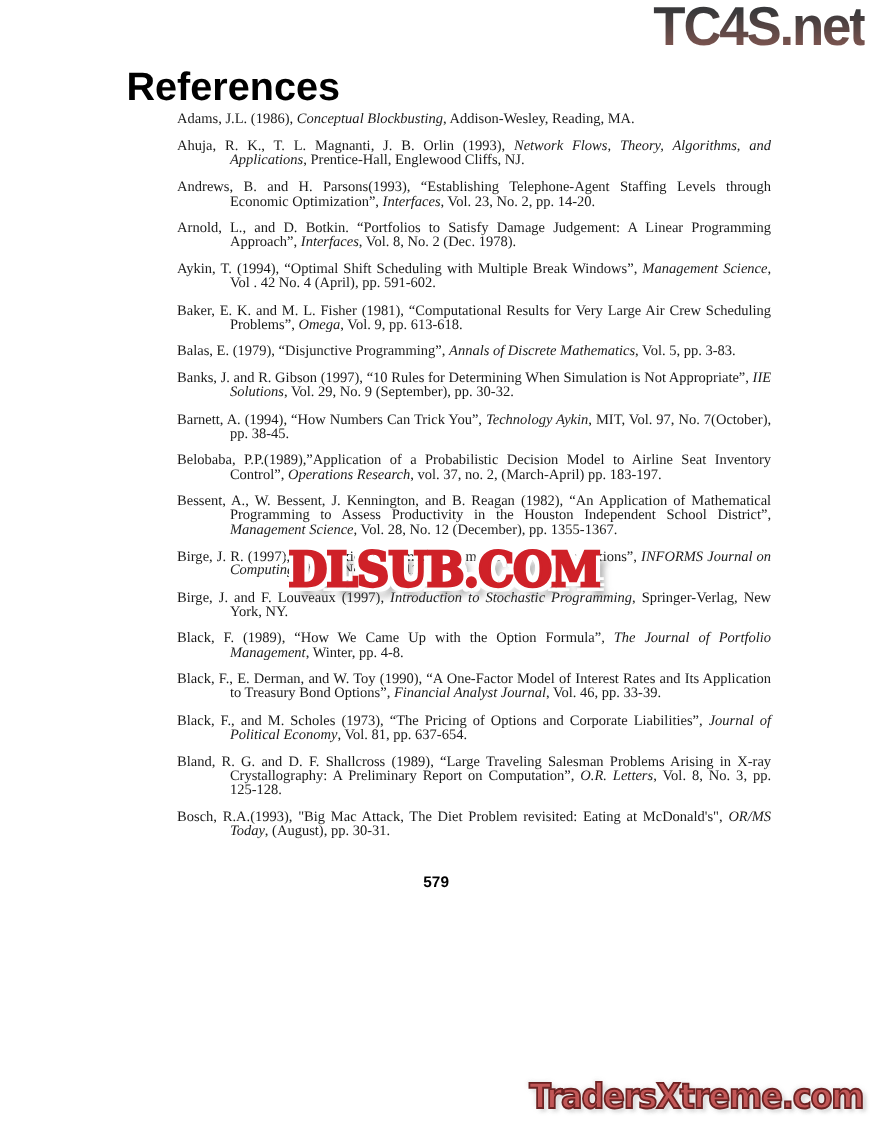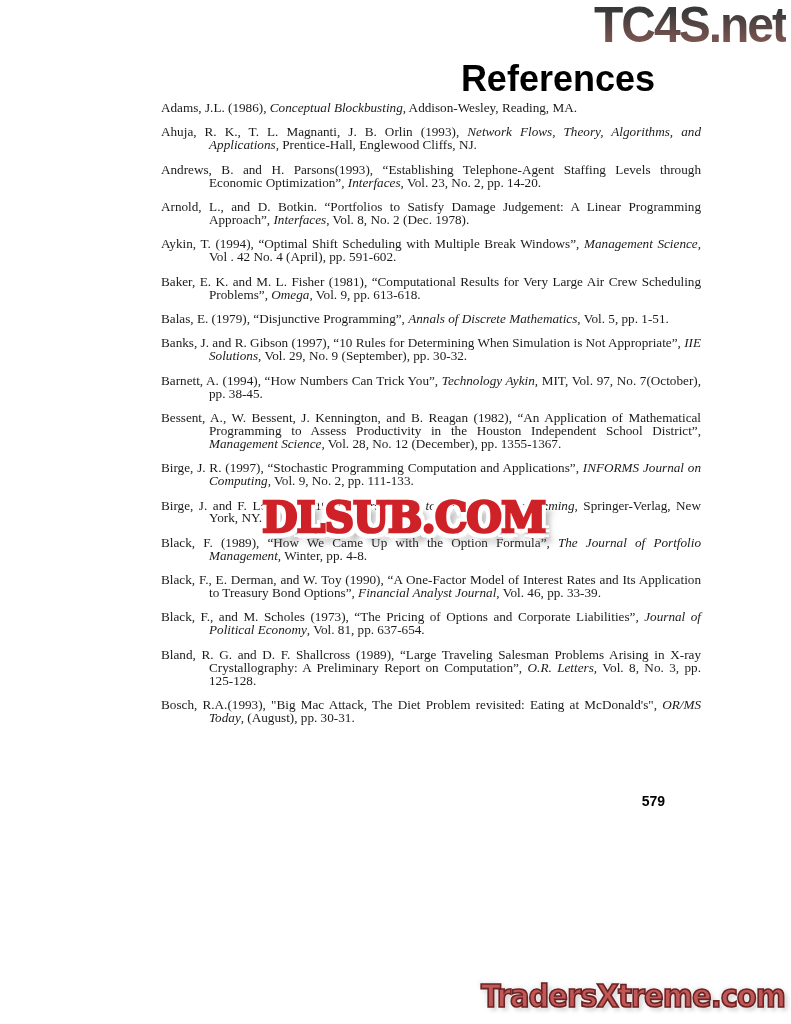--- a/index.html
+++ b/index.html
@@ -36,21 +36,21 @@
     white-space: nowrap;
   }
 
   
   .title {
     position: absolute;
     top: 58px;
     left: 115px;
     width: 540px;
     margin: 0;
-    text-align: right;
+    text-align: left;
     font-family: "Liberation Sans", sans-serif;
     font-weight: bold;
     font-size: 36px;
     color: #000000;
   }
 
   
   .refs {
     position: absolute;
     left: 128px;
@@ -89,21 +89,21 @@
       0 -5px 0 #ffffff, 0 5px 0 #ffffff,
       8px 9px 6px rgba(105,105,105,0.55);
   }
 
   
   .pagenum {
     position: absolute;
     left: 128px;
     top: 793px;
     width: 537px;
-    text-align: right;
+    text-align: center;
     padding-right: 2px;
     font-family: "Liberation Sans", sans-serif;
     font-weight: bold;
     font-size: 14px;
     color: #000000;
   }
 
   
   .wm-bottom {
     position: absolute;
@@ -134,23 +134,24 @@
 
   <h1 class="title">References</h1>
 
   <div class="refs">
       <p class="ref"><span>Adams, J.L. (1986), </span><em>Conceptual Blockbusting</em><span>, Addison-Wesley, Reading, MA.</span></p>
       <p class="ref"><span>Ahuja, R. K., T. L. Magnanti, J. B. Orlin (1993), </span><em>Network Flows, Theory, Algorithms, and Applications</em><span>, Prentice-Hall, Englewood Cliffs, NJ.</span></p>
       <p class="ref"><span>Andrews, B. and H. Parsons(1993), “Establishing Telephone-Agent Staffing Levels through Economic Optimization”, </span><em>Interfaces</em><span>, Vol. 23, No. 2, pp. 14-20.</span></p>
       <p class="ref"><span>Arnold, L., and D. Botkin. “Portfolios to Satisfy Damage Judgement: A Linear Programming Approach”, </span><em>Interfaces</em><span>, Vol. 8, No. 2 (Dec. 1978).</span></p>
       <p class="ref"><span>Aykin, T. (1994), “Optimal Shift Scheduling with Multiple Break Windows”, </span><em>Management Science</em><span>, Vol . 42 No. 4 (April), pp. 591-602.</span></p>
       <p class="ref"><span>Baker, E. K. and M. L. Fisher (1981), “Computational Results for Very Large Air Crew Scheduling Problems”, </span><em>Omega</em><span>, Vol. 9, pp. 613-618.</span></p>
-      <p class="ref"><span>Balas, E. (1979), “Disjunctive Programming”, </span><em>Annals of Discrete Mathematics</em><span>, Vol. 5, pp. 1-51.</span></p>
+      <p class="ref"><span>Balas, E. (1979), “Disjunctive Programming”, </span><em>Annals of Discrete Mathematics</em><span>, Vol. 5, pp. 3-83.</span></p>
       <p class="ref"><span>Banks, J. and R. Gibson (1997), “10 Rules for Determining When Simulation is Not Appropriate”, </span><em>IIE Solutions</em><span>, Vol. 29, No. 9 (September), pp. 30-32.</span></p>
       <p class="ref"><span>Barnett, A. (1994), “How Numbers Can Trick You”, </span><em>Technology Aykin</em><span>, MIT, Vol. 97, No. 7(October), pp. 38-45.</span></p>
+      <p class="ref"><span>Belobaba, P.P.(1989),”Application of a Probabilistic Decision Model to Airline Seat Inventory Control”, </span><em>Operations Research</em><span>, vol. 37, no. 2, (March-April) pp. 183-197.</span></p>
       <p class="ref"><span>Bessent, A., W. Bessent, J. Kennington, and B. Reagan (1982), “An Application of Mathematical Programming to Assess Productivity in the Houston Independent School District”, </span><em>Management Science</em><span>, Vol. 28, No. 12 (December), pp. 1355-1367.</span></p>
       <p class="ref"><span>Birge, J. R. (1997), “Stochastic Programming Computation and Applications”, </span><em>INFORMS Journal on Computing</em><span>, Vol. 9, No. 2, pp. 111-133.</span></p>
       <p class="ref"><span>Birge, J. and F. Louveaux (1997), </span><em>Introduction to Stochastic Programming</em><span>, Springer-Verlag, New York, NY.</span></p>
       <p class="ref"><span>Black, F. (1989), “How We Came Up with the Option Formula”</span><em>, The Journal of Portfolio Management</em><span>, Winter, pp. 4-8.</span></p>
       <p class="ref"><span>Black, F., E. Derman, and W. Toy (1990), “A One-Factor Model of Interest Rates and Its Application to Treasury Bond Options”, </span><em>Financial Analyst Journal</em><span>, Vol. 46, pp. 33-39.</span></p>
       <p class="ref"><span>Black, F., and M. Scholes (1973), “The Pricing of Options and Corporate Liabilities”, </span><em>Journal of Political Economy</em><span>, Vol. 81, pp. 637-654.</span></p>
       <p class="ref"><span>Bland, R. G. and D. F. Shallcross (1989), “Large Traveling Salesman Problems Arising in X-ray Crystallography: A Preliminary Report on Computation”, </span><em>O.R. Letters</em><span>, Vol. 8, No. 3, pp. 125-128.</span></p>
       <p class="ref"><span>Bosch, R.A.(1993), "Big Mac Attack, The Diet Problem revisited: Eating at McDonald's", </span><em>OR/MS Today</em><span>, (August), pp. 30-31.</span></p>
     </div>
 

